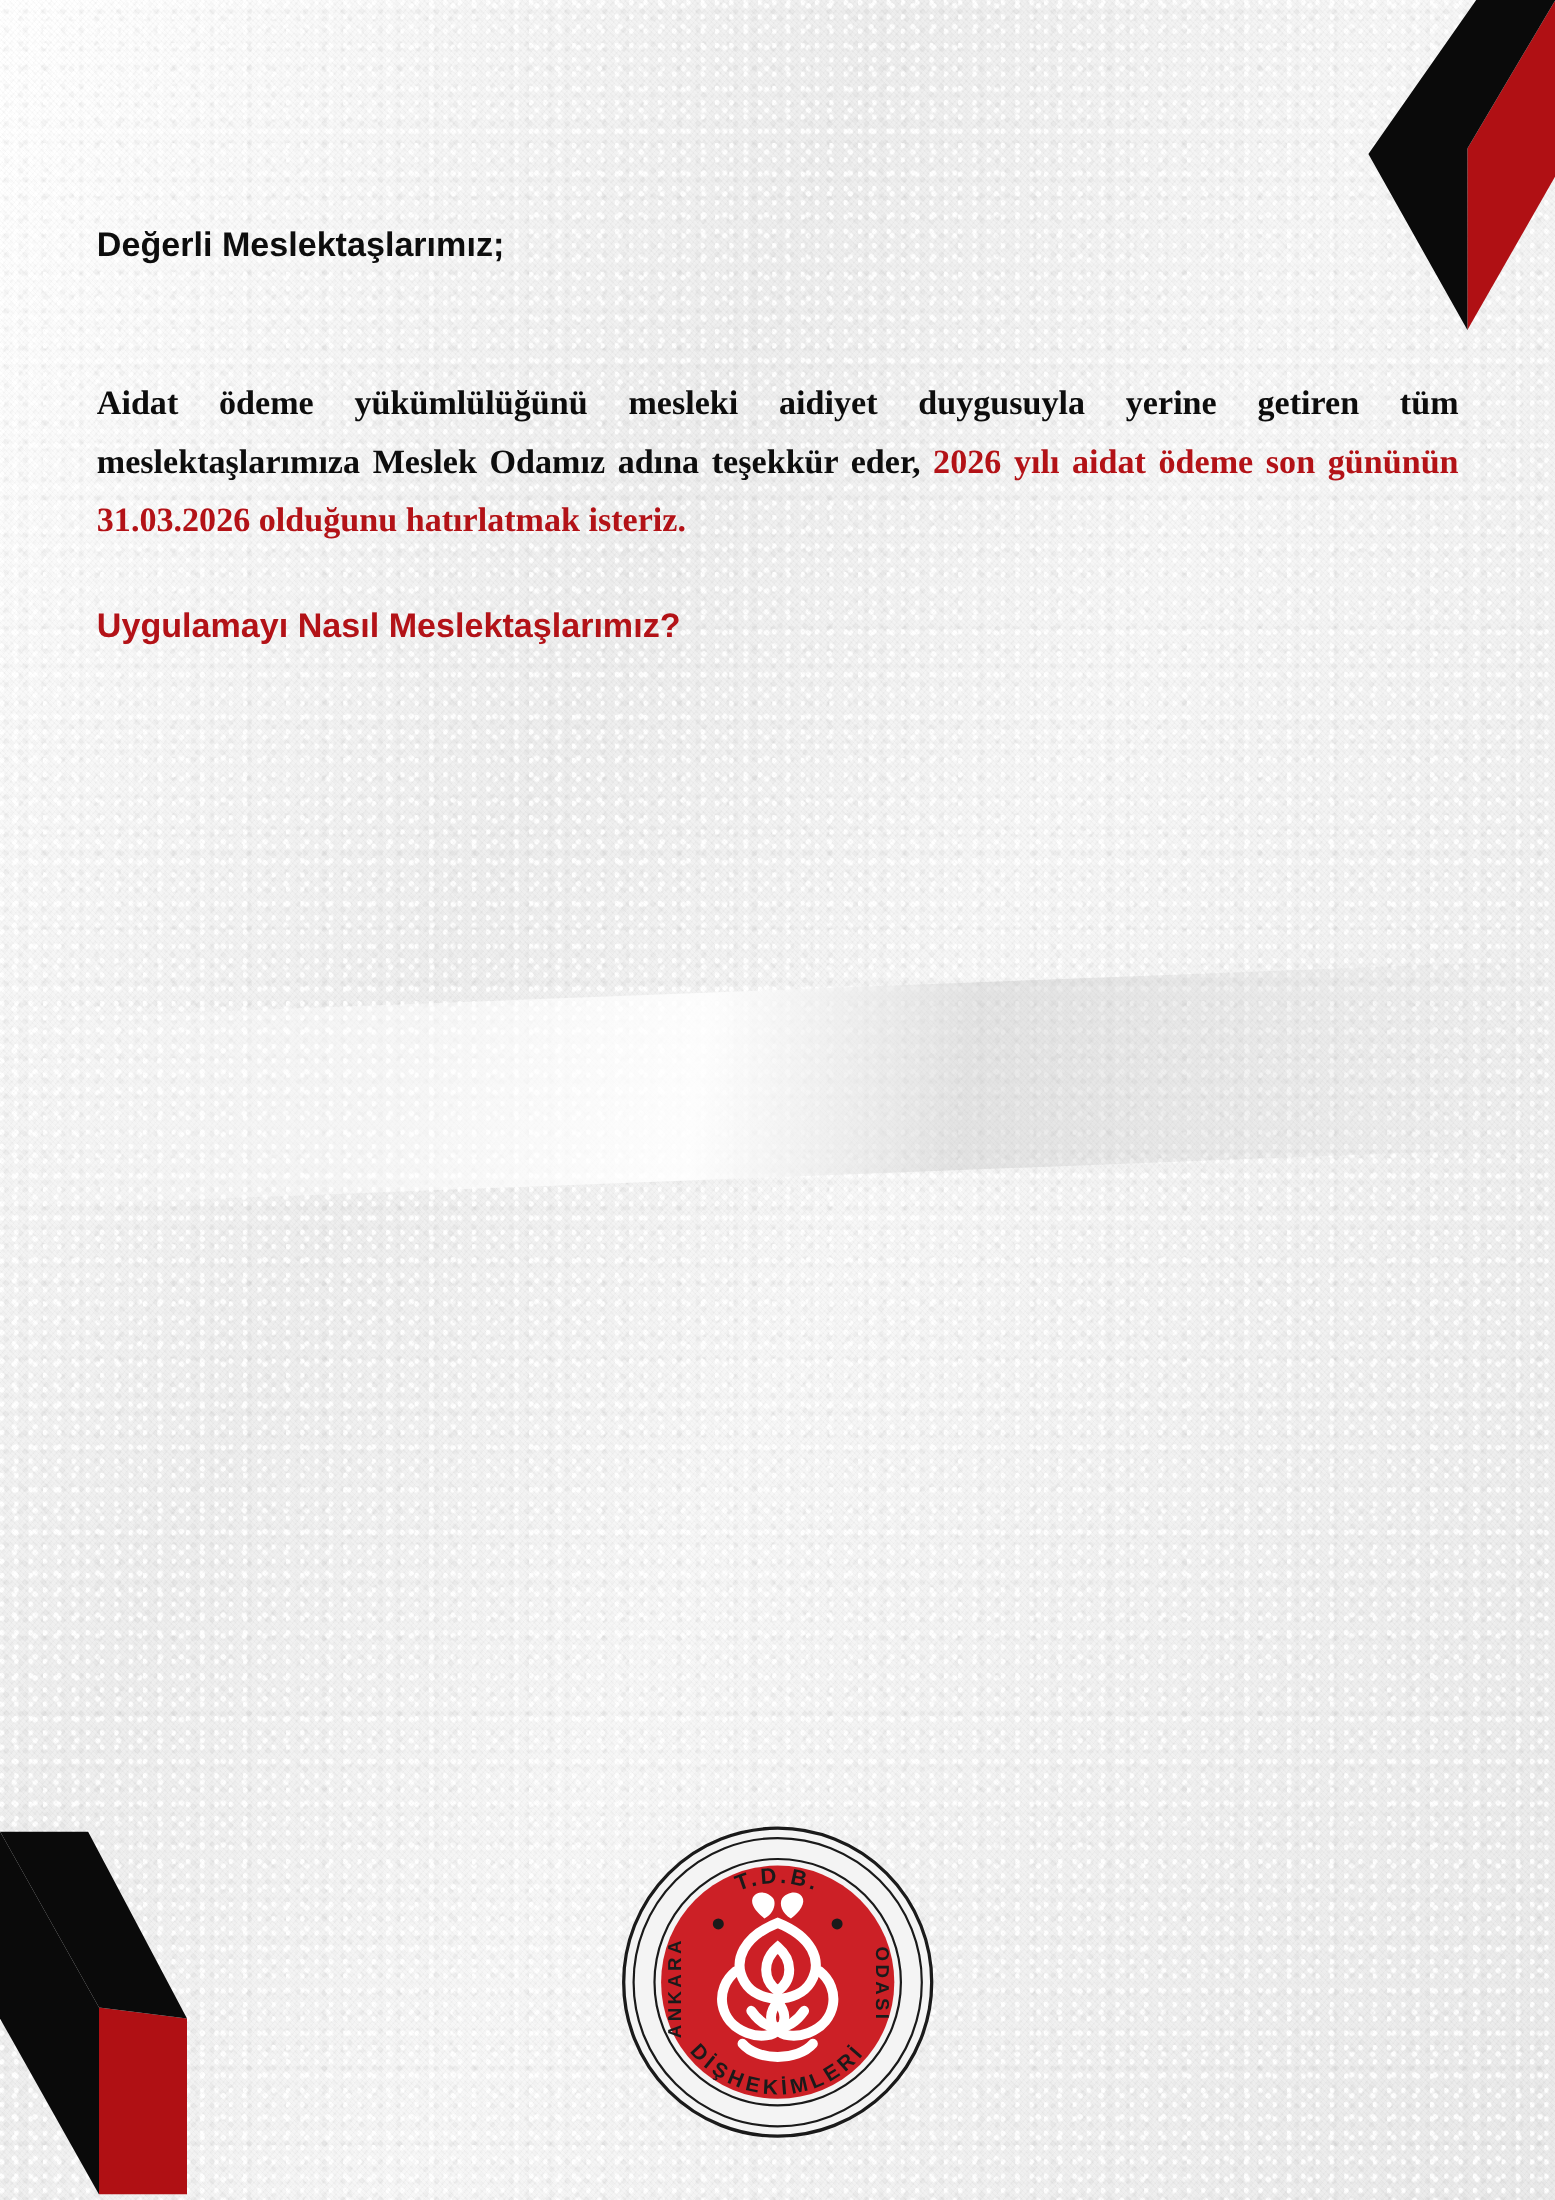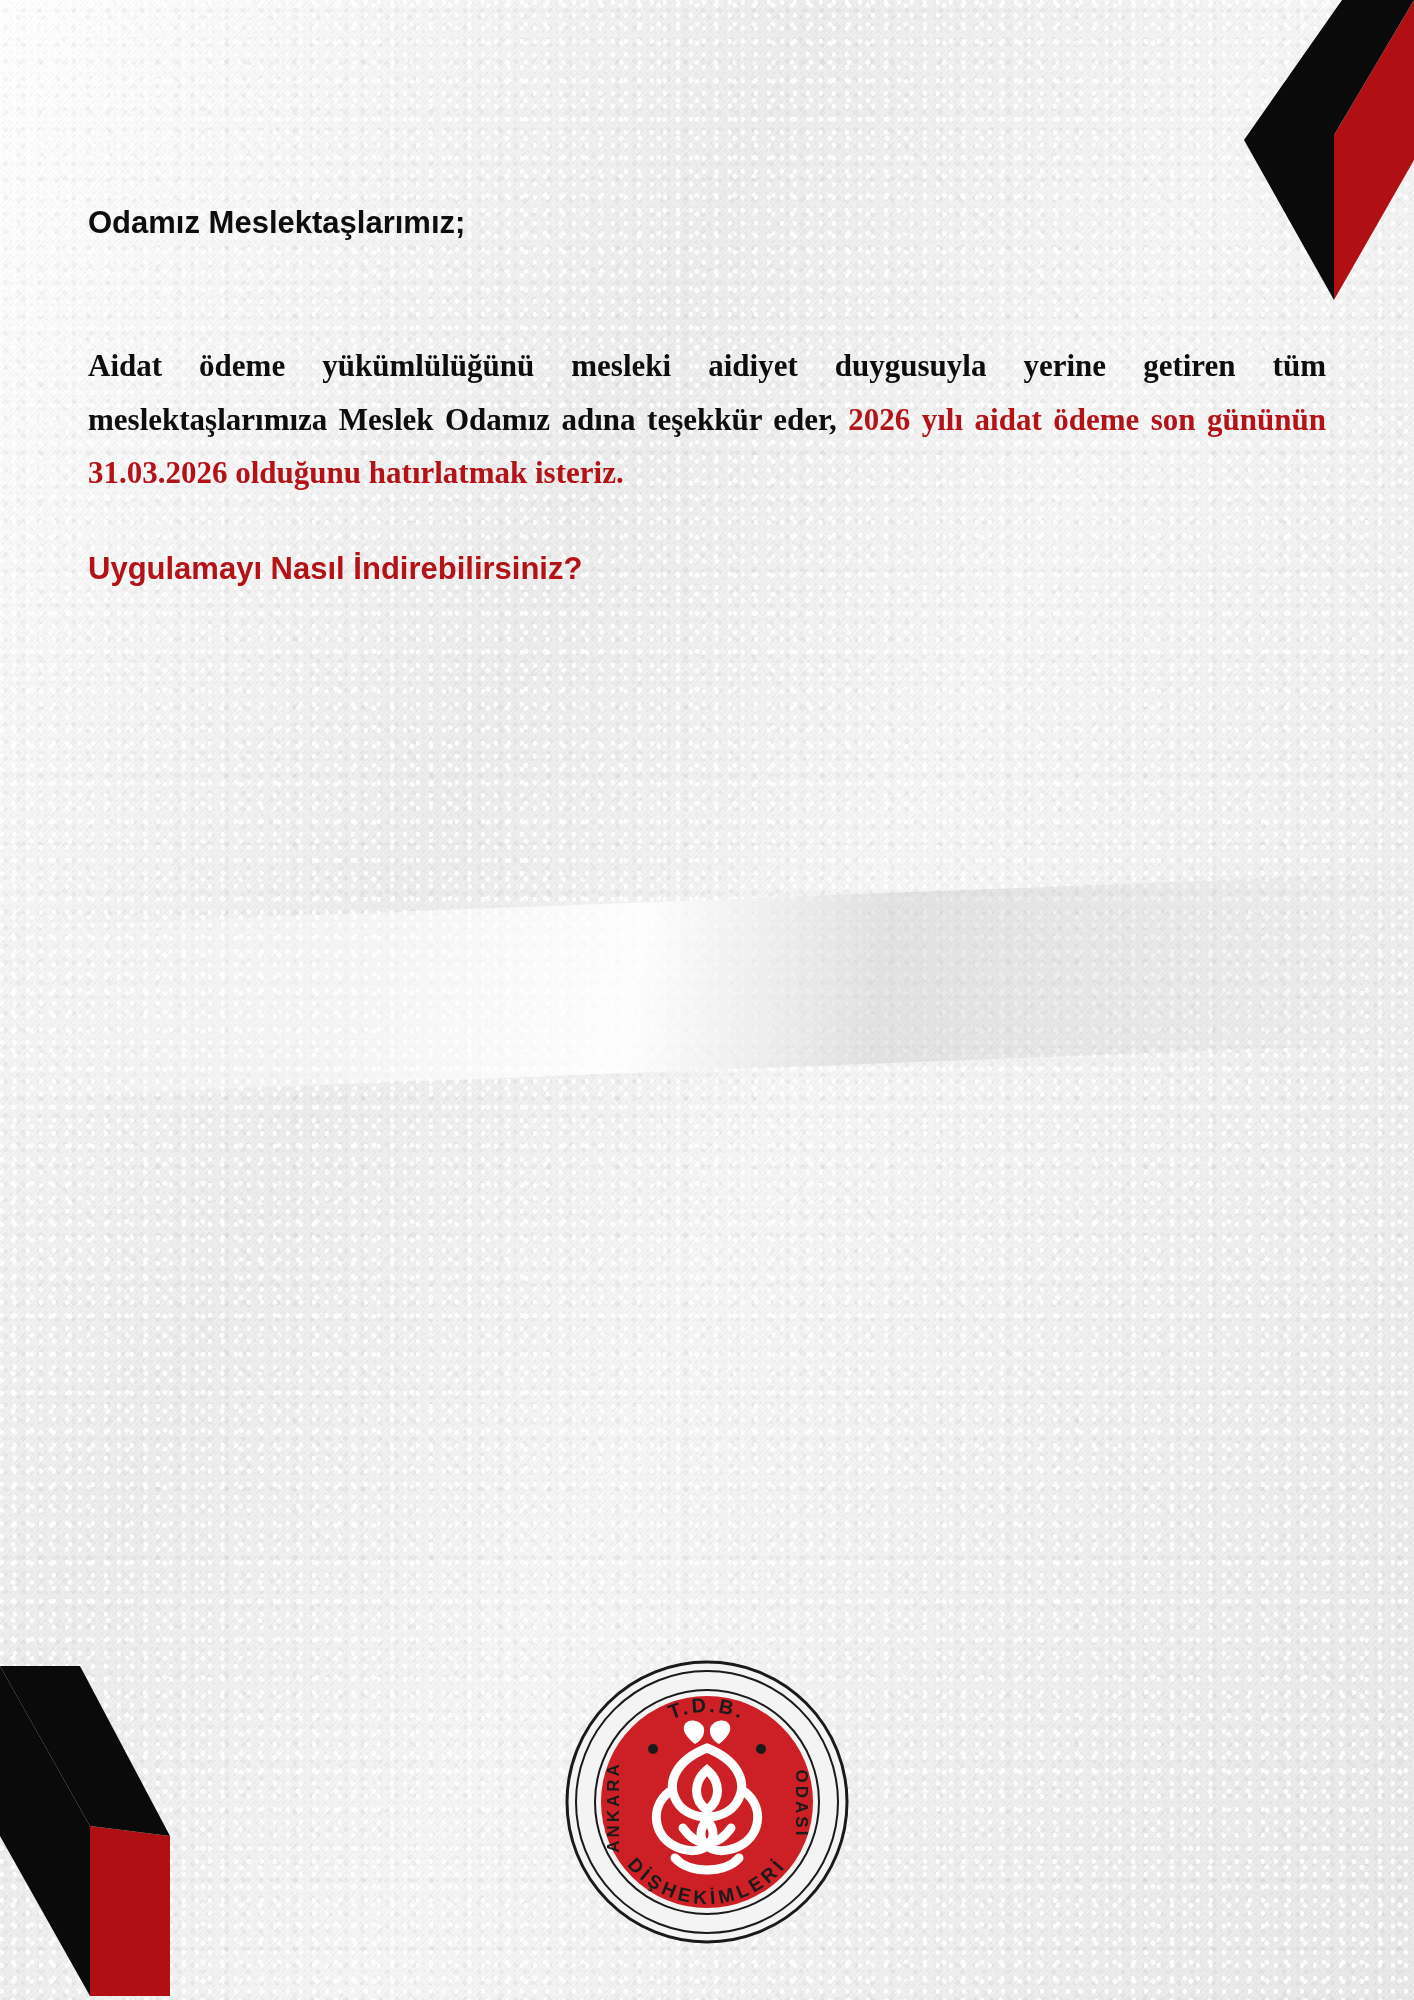--- a/index.html
+++ b/index.html
@@ -125,28 +125,28 @@
 <div class="corner corner-bl">
   <svg width="240" height="330" viewBox="0 0 240 330" xmlns="http://www.w3.org/2000/svg">
     <polygon points="0,0 0,170 90,330 90,160" fill="#0a0a0a"></polygon>
     <polygon points="90,160 90,330 170,330 170,170" fill="#b01014"></polygon>
     <polygon points="0,0 90,160 170,170 80,0" fill="#0a0a0a"></polygon>
   </svg>
 </div>
 
 <div class="content">
 
-  <p class="greeting">Odamız Meslektaşlarımız;</p>
+  <p class="greeting">Değerli Meslektaşlarımız;</p>
 
   <p class="para-justify">
     <span>Aidat ödeme yükümlülüğünü mesleki aidiyet duygusuyla yerine getiren tüm meslektaşlarımıza Meslek Odamız adına teşekkür eder, </span><span class="red">2026 yılı aidat ödeme son gününün 31.03.2026 olduğunu hatırlatmak isteriz.</span>
   </p>
 
 
-  <div class="heading-red">Uygulamayı Nasıl İndirebilirsiniz?</div>
+  <div class="heading-red">Uygulamayı Nasıl Meslektaşlarımız?</div>
 
 
 </div>
 
 <div class="logo-wrap">
   <svg width="300" height="300" viewBox="0 0 300 300" xmlns="http://www.w3.org/2000/svg">
     <defs>
       <path id="arcTop" d="M 60,150 A 90,90 0 0 1 240,150"></path>
       <path id="arcBottom" d="M 48,150 A 102,102 0 0 0 252,150"></path>
       <path id="arcLeftUp" d="M 52,168 A 98,98 0 0 1 58,110"></path>

